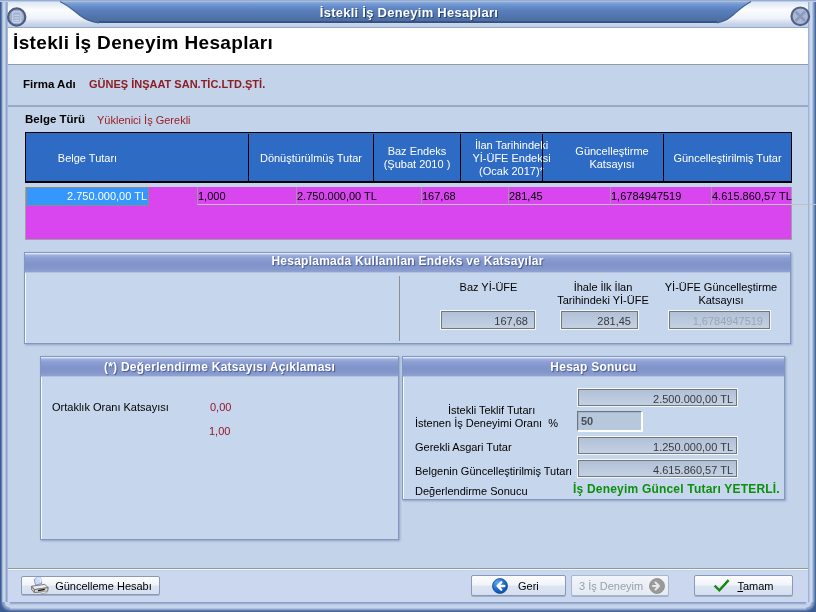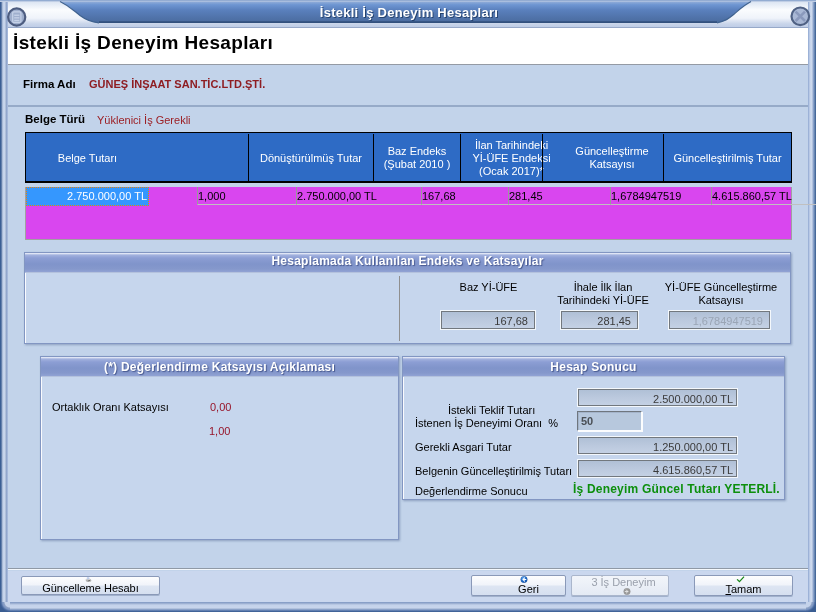--- a/index.html
+++ b/index.html
@@ -46,21 +46,21 @@
 .tbox .in.dis { color:#9aa5b5; }
 .ebox { position:absolute; background:#b7c8dd; border:1px solid #6f767e; border-bottom-color:#fcfdfe; border-right-color:#fcfdfe; box-shadow:1px 1px 0 #fcfdfe, inset 1px 1px 0 #a4b4ca; font-size:11px; color:#4a4f55; padding:3px 0 0 3px;font-weight:bold; }
 
 .txt { position:absolute; font-size:11px; color:#000; white-space:nowrap; }
 .txt.maroon { color:#97152a; }
 
 
 .btn { position:absolute; height:21px; border:1px solid #8a99b8; border-radius:2px;
   background:linear-gradient(180deg,#fdfdfe 0,#f1f4fa 45%,#dde5f2 55%,#d5dff0 100%);
   box-shadow:0 1px 0 rgba(120,140,170,0.5);
-  display:flex; align-items:center; justify-content:center; font-size:11px; color:#000;flex-direction:column; }
+  display:flex; align-items:center; justify-content:center; font-size:11px; color:#000; }
 .btn.dis { color:#9aa0ac; background:linear-gradient(180deg,#f2f5fa 0,#e4eaf4 100%); border-color:#aab6cc; }
 </style>
 </head>
 <body>
 
 <svg class="abs" style="left:0px;top:0px" width="816" height="28" viewBox="0 0 816 28">
   <defs>
     <linearGradient id="tblue" x1="0" y1="0" x2="0" y2="1">
       <stop offset="0" stop-color="#93aed8"></stop>
       <stop offset="0.15" stop-color="#6e96d2"></stop>

